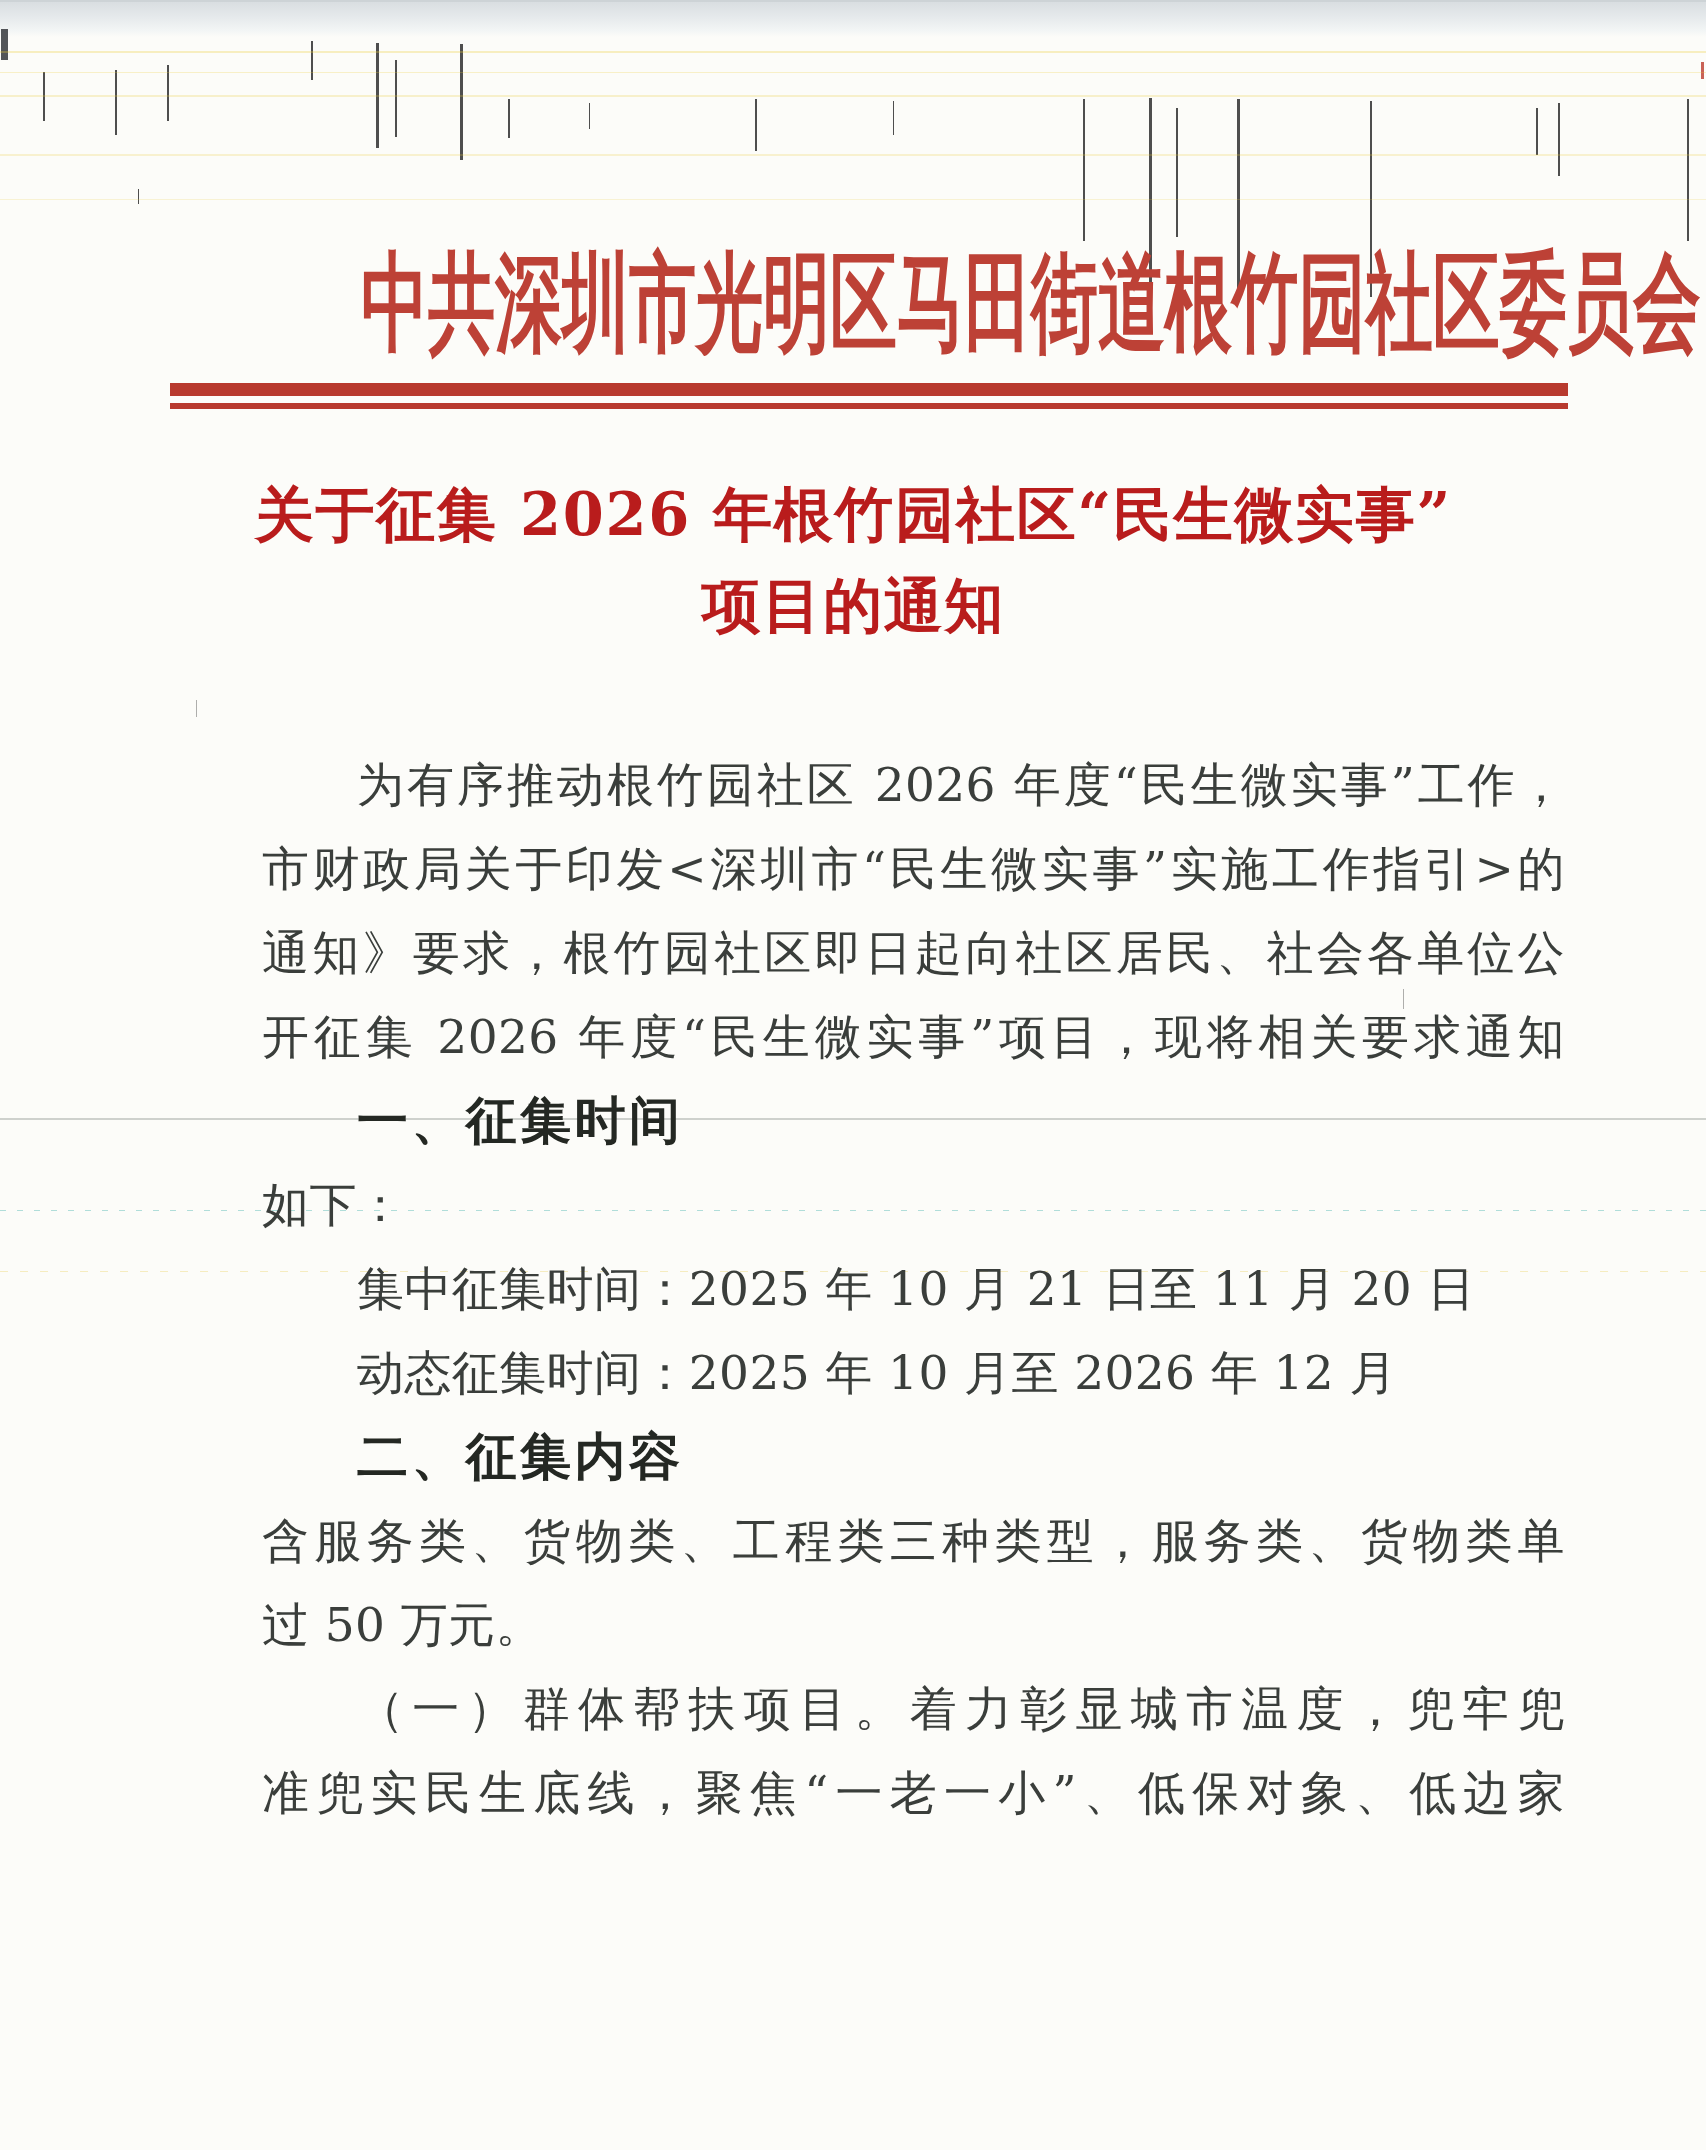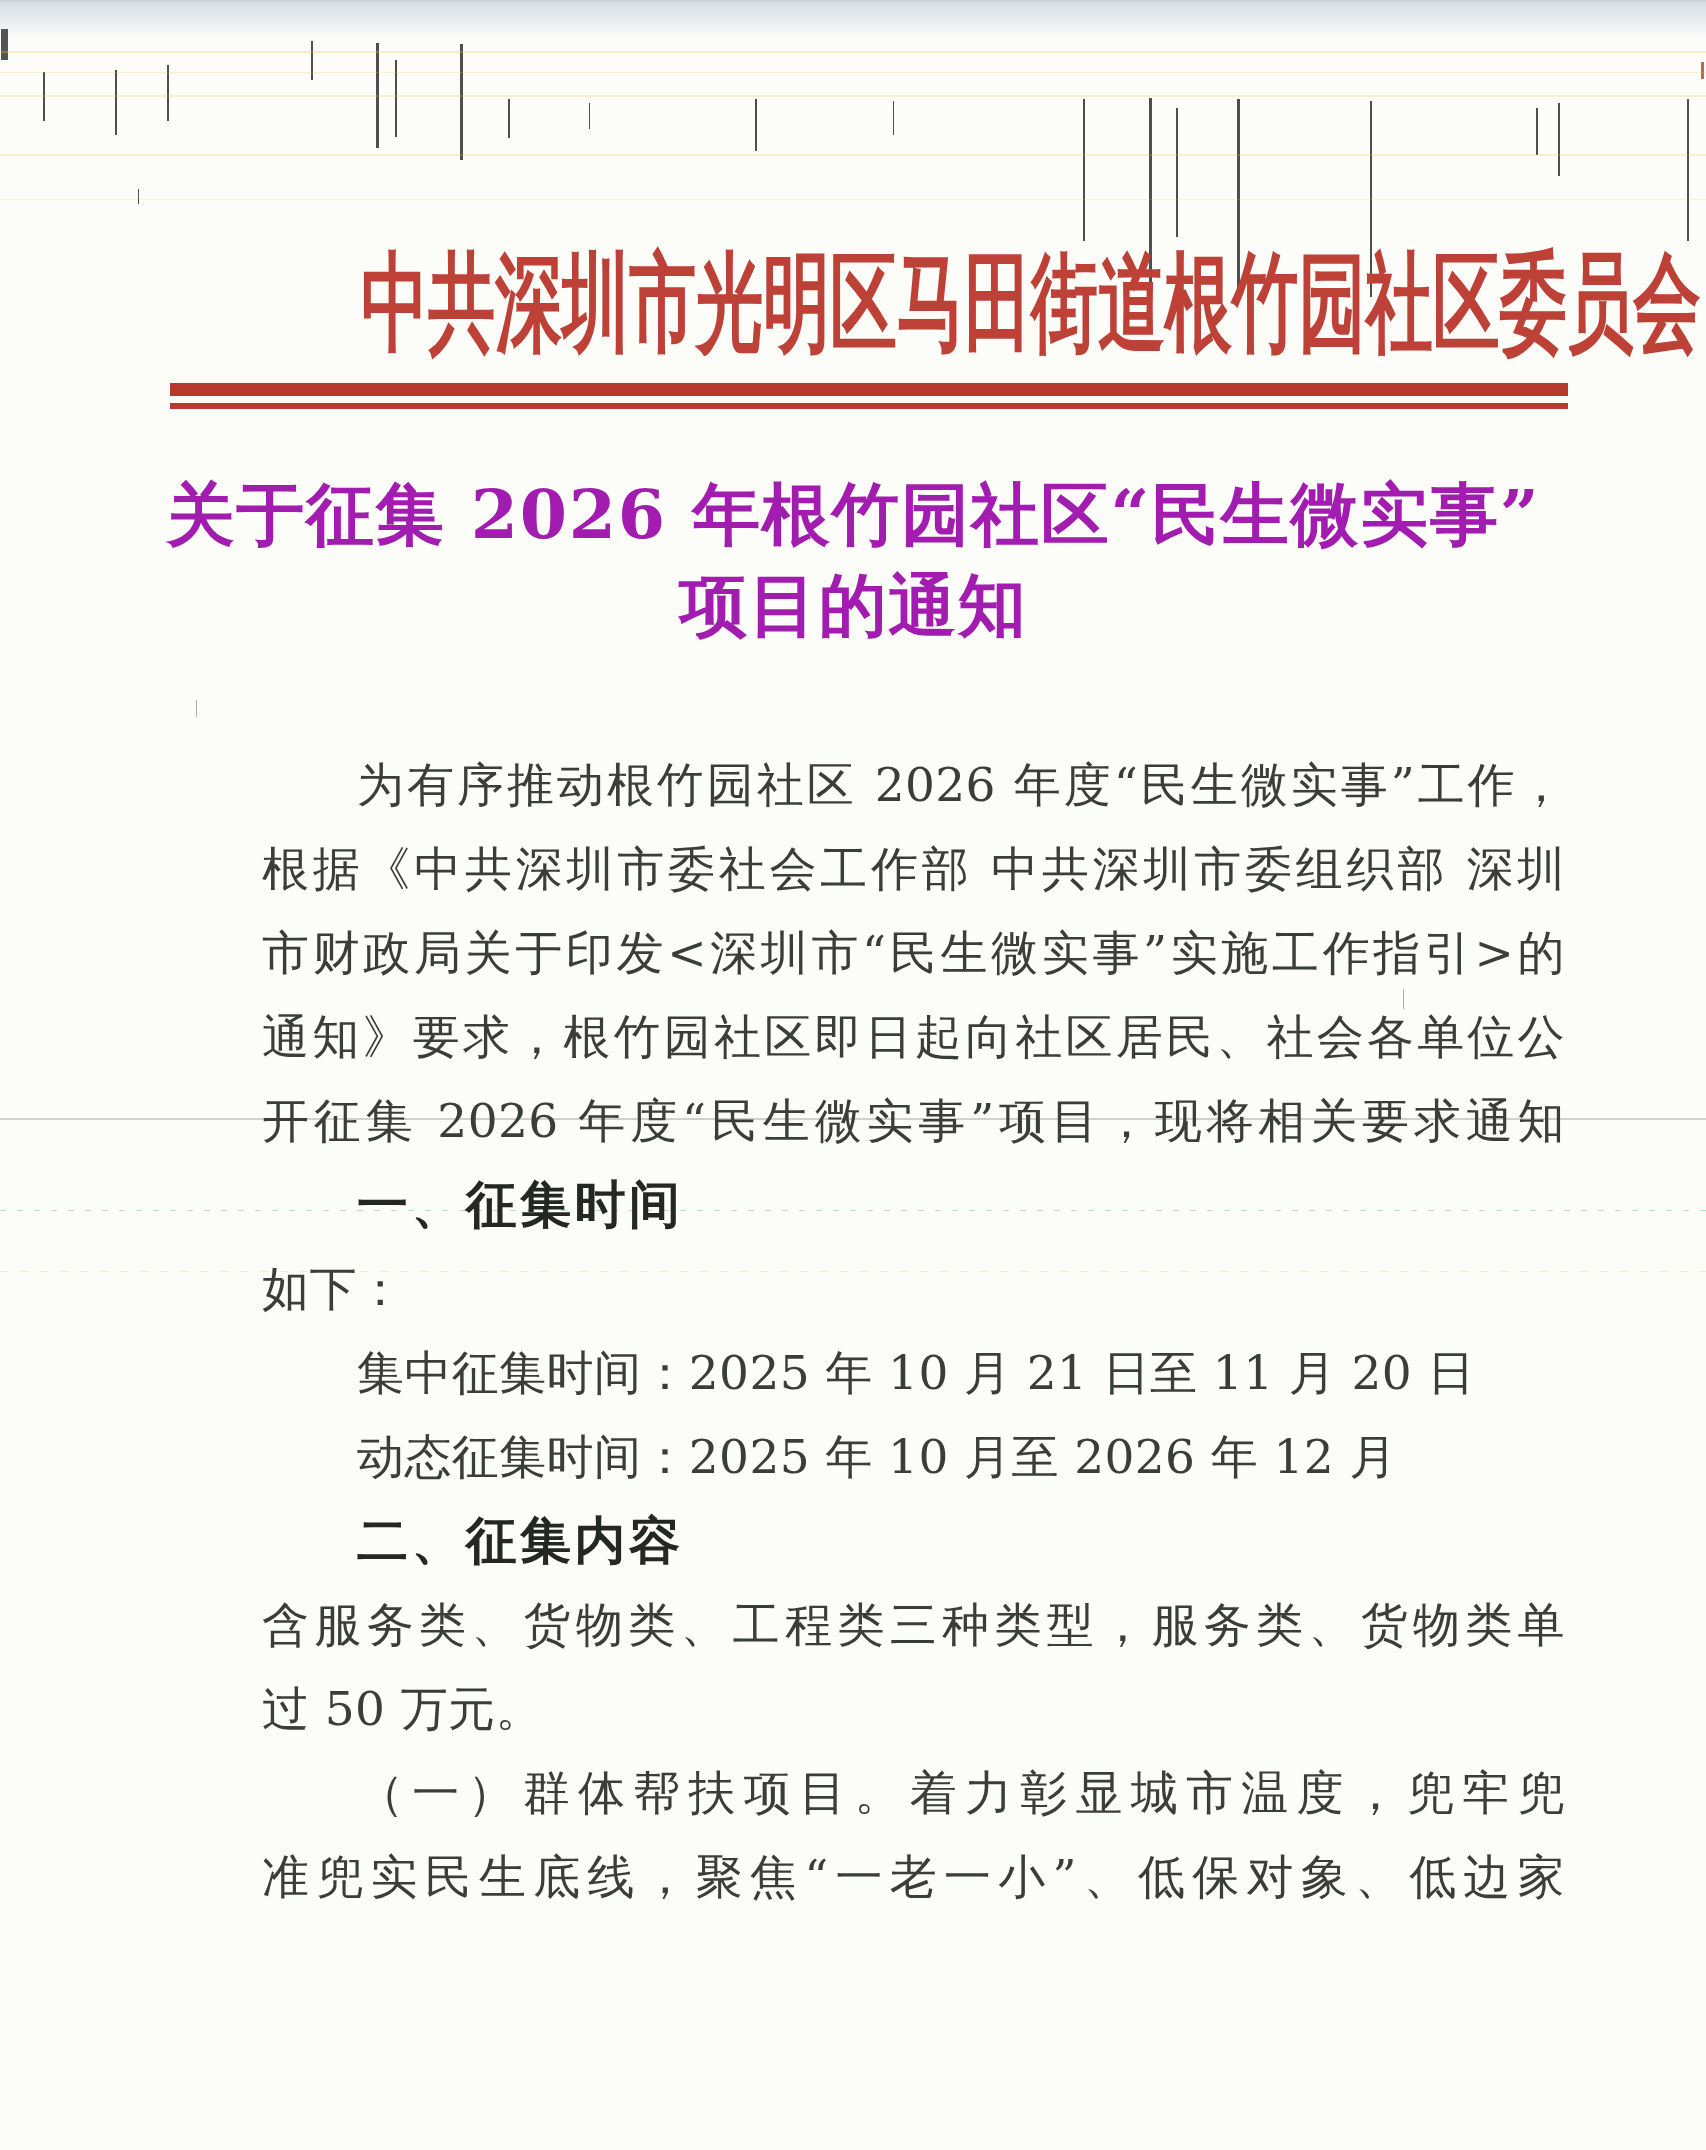--- a/index.html
+++ b/index.html
@@ -21,22 +21,22 @@
     font-size:108px;line-height:116px;font-weight:bold;color:#bd4136;
     transform:translateX(37px) scaleX(0.62);
   }
   
   .rule{position:absolute;left:170px;width:1398px;background:#b83a2e;}
   .rule-thick{top:383px;height:13px;}
   .rule-thin {top:403px;height:5.6px;}
   
   .title{
     position:absolute;top:469px;left:0;width:100%;
-    text-align:center;font-weight:bold;color:#a21caf;
-    font-size:68px;line-height:91px;letter-spacing:1.7px;
+    text-align:center;font-weight:bold;color:#b91c1c;
+    font-size:59px;line-height:91px;letter-spacing:1.7px;
   }
   
   .body{
     position:absolute;top:743px;left:262px;width:1303px;
     font-size:47px;color:#3a3e3b;
   }
   .ln{height:84px;line-height:84px;text-align:justify;letter-spacing:0.4px;}
   .j{text-align-last:justify;}
   .ind{text-indent:95px;}
   .hd{
@@ -98,21 +98,20 @@
   <div class="rule rule-thick"></div>
   <div class="rule rule-thin"></div>
 
   <div class="title">
     <div>关于征集 2026 年根竹园社区“民生微实事”</div>
     <div>项目的通知</div>
   </div>
 
   <div class="body">
     <div class="ln j ind">为有序推动根竹园社区 2026 年度“民生微实事”工作，</div>
-    <div class="ln j">根据《中共深圳市委社会工作部 中共深圳市委组织部 深圳</div>
     <div class="ln j">市财政局关于印发&lt;深圳市“民生微实事”实施工作指引&gt;的</div>
     <div class="ln j">通知》要求，根竹园社区即日起向社区居民、社会各单位公</div>
     <div class="ln j">开征集 2026 年度“民生微实事”项目，现将相关要求通知</div>
     <div class="ln hd ind">一、征集时间</div>
     <div class="ln">如下：</div>
     <div class="ln ind">集中征集时间：2025 年 10 月 21 日至 11 月 20 日</div>
     <div class="ln ind">动态征集时间：2025 年 10 月至 2026 年 12 月</div>
     <div class="ln hd ind">二、征集内容</div>
     <div class="ln j">含服务类、货物类、工程类三种类型，服务类、货物类单</div>
     <div class="ln">过 50 万元。</div>

